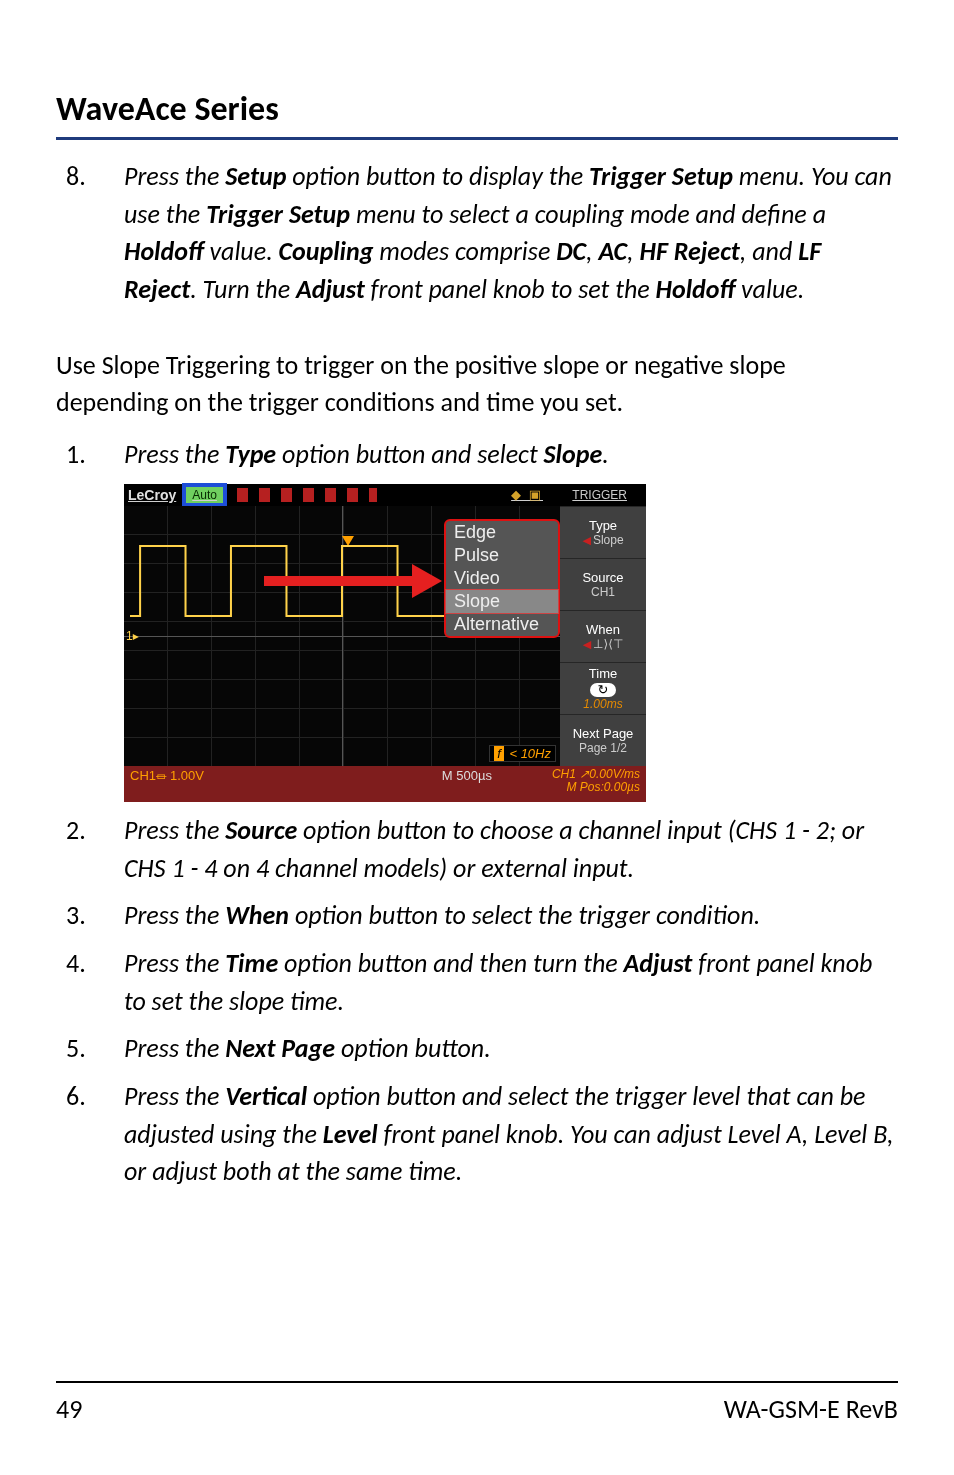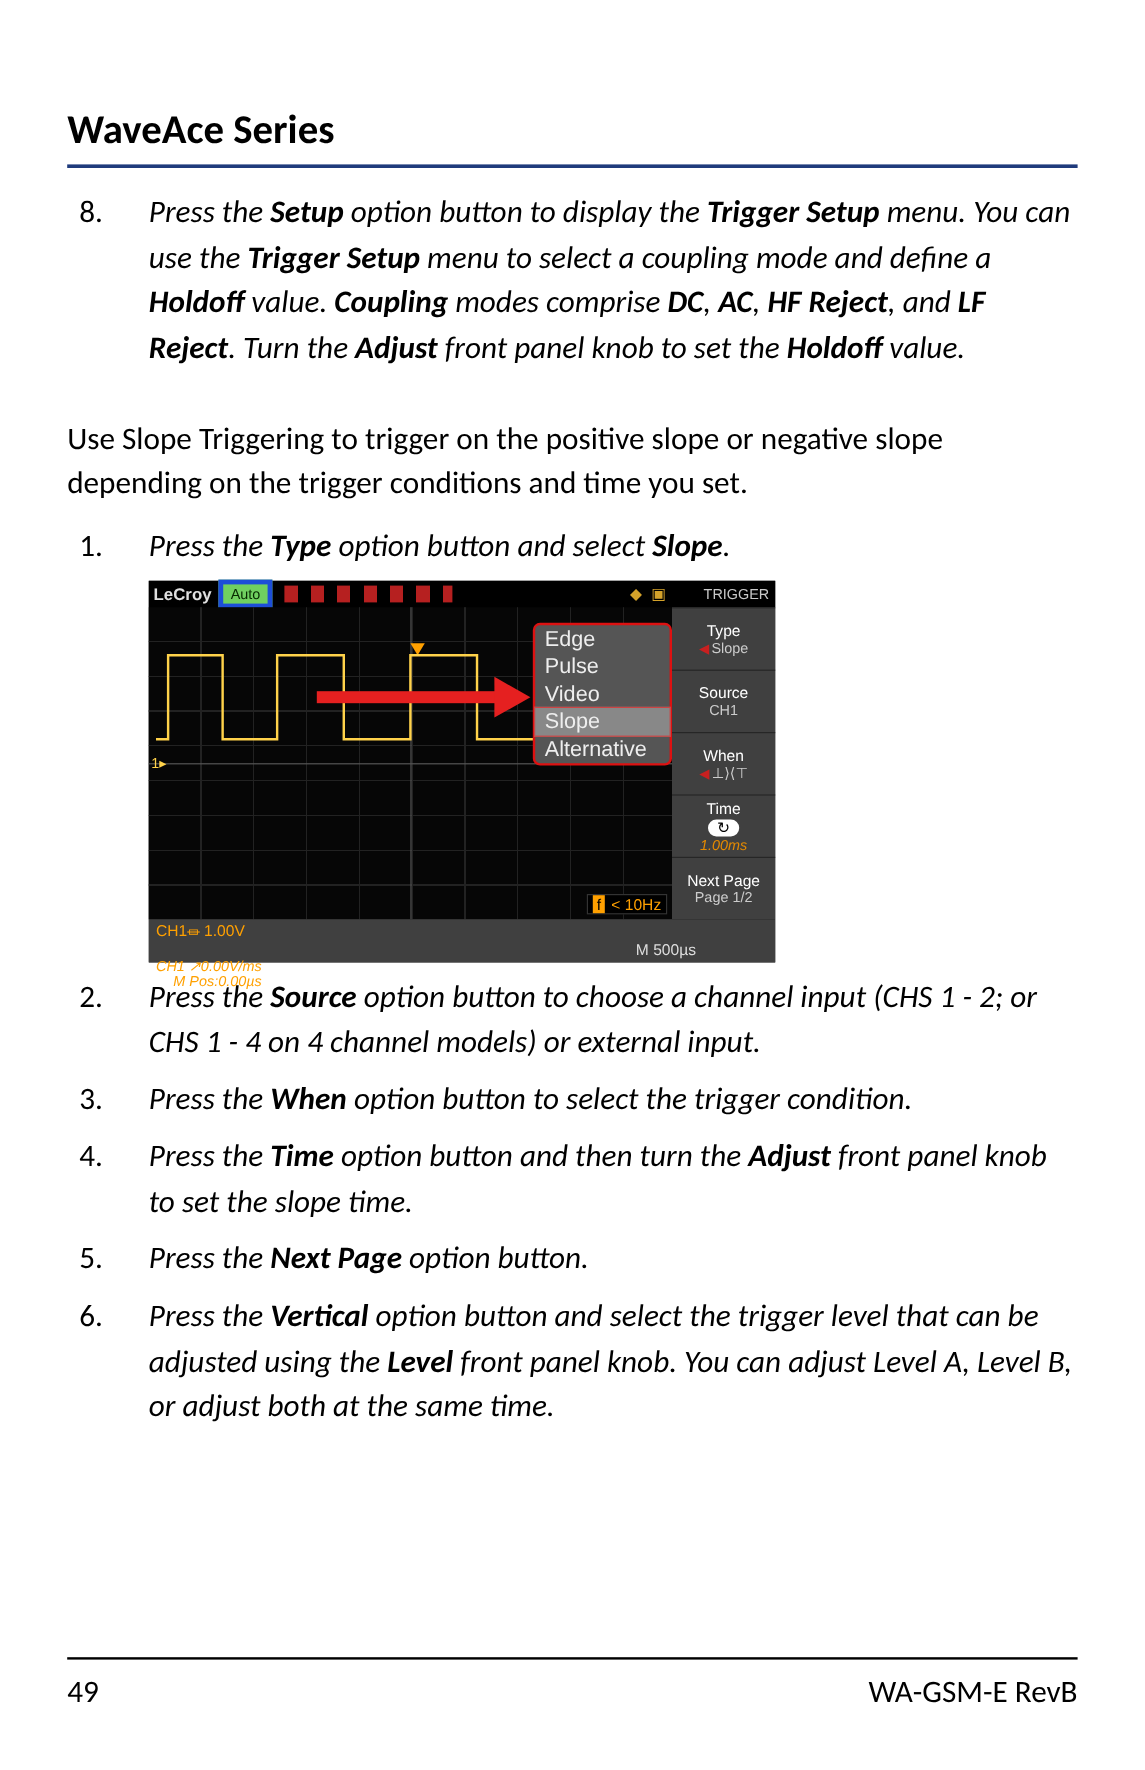--- a/index.html
+++ b/index.html
@@ -65,20 +65,21 @@
     font-family: Tahoma, Arial, sans-serif;
     color: #cfcfcf;
     font-size: 13px;
     box-sizing: border-box;
   }
   .scope-top {
     height: 22px;
     background: #000;
     display: flex;
     align-items: center;
+    text-decoration: underline;
   }
   .brand {
     color: #e0e0e0;
     font-weight: 700;
     font-size: 14px;
     padding-left: 4px;
   }
   .auto-chip {
     background: #70d060;
     color: #072a00;
@@ -98,21 +99,21 @@
     width: 140px;
     height: 14px;
     background: repeating-linear-gradient(90deg,#b62020 0 11px,#000 11px 22px);
     position: relative;
   }
   .trigger-title {
     flex: 0 0 80px;
     text-align: right;
     color: #c9c9c9;
     font-size: 12px;
-    padding-right: 5px;
+    padding-right: 19px;
   }
   .scope-main {
     position: absolute;
     top: 22px; left: 0; right: 86px; bottom: 36px;
     background: #060606;
   }
   .grid {
     position:absolute; inset:0;
     background-image:
       repeating-linear-gradient(0deg, transparent 0 28px, #222 28px 29px),
@@ -126,20 +127,21 @@
   .trace svg { width:100%; height:100%; display:block; }
   .freq-badge {
     position: absolute;
     right: 4px;
     bottom: 4px;
     background: #000;
     color: #ffa000;
     font-size: 13px;
     border: 1px solid #333;
     padding: 0 4px;
+    font-style: italic;
   }
   .freq-badge .f { background:#ffa000; color:#000; padding:0 3px; margin-right:2px; }
   .arrow-mark {
     position:absolute; top:30px; left:50%; width:0;height:0;
     border-left:6px solid transparent; border-right:6px solid transparent;
     border-top:10px solid #ffa000;
   }
   .ch1-marker {
     position:absolute; left:2px; top:50%; transform:translateY(-50%);
     color:#ffd24a; font-size:12px;
@@ -193,25 +195,24 @@
   .big-arrow .head {
     position:absolute; right:-28px; top:-12px;
     width:0; height:0;
     border-top:17px solid transparent;
     border-bottom:17px solid transparent;
     border-left:30px solid #e52020;
   }
   
   .scope-bottom {
     position:absolute; left:0; right:0; bottom:0; height:36px;
-    background:#404040;
+    background:#7f1d1d;
     display:flex; align-items:flex-start;
     padding:2px 6px 0 6px;
     box-sizing:border-box;
-    flex-direction:column;
   }
   .status-ch1 { color:#ffa000; font-size:13px; }
   .status-time { color:#ddd; font-size:13px; margin-left:auto; margin-right:60px; }
   .status-right { color:#ffa000; font-size:12px; text-align:right; line-height:13px;font-style:italic; }
   
   .footer-rule {
     position:absolute;
     left:56px; right:56px;
     bottom: 92px;
     height:2px; background:#000;

